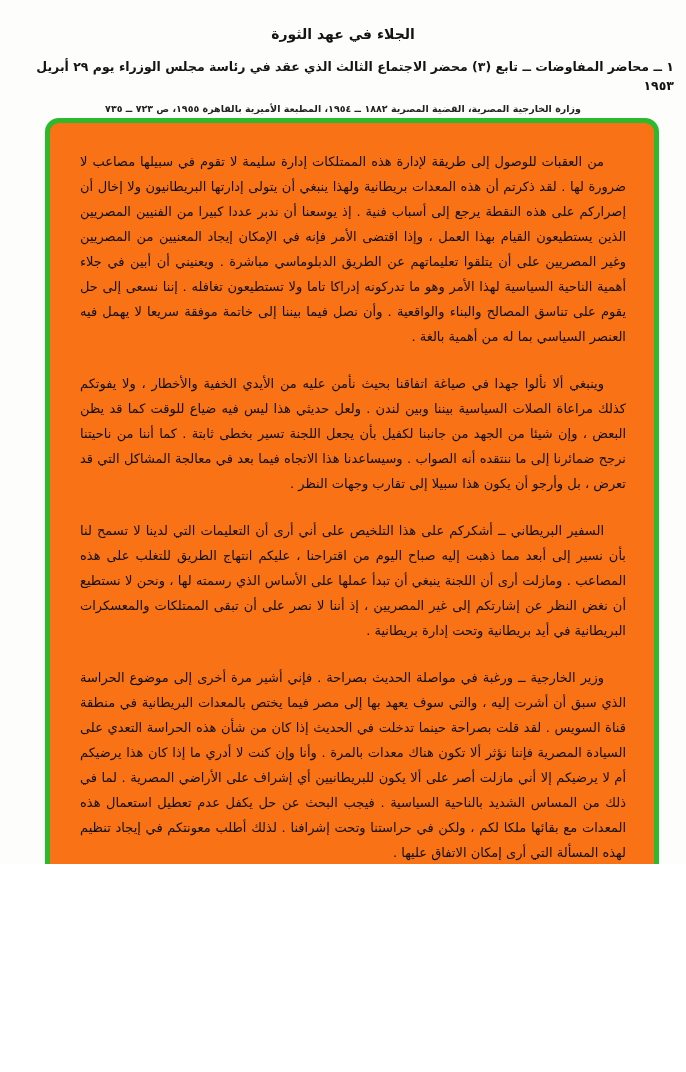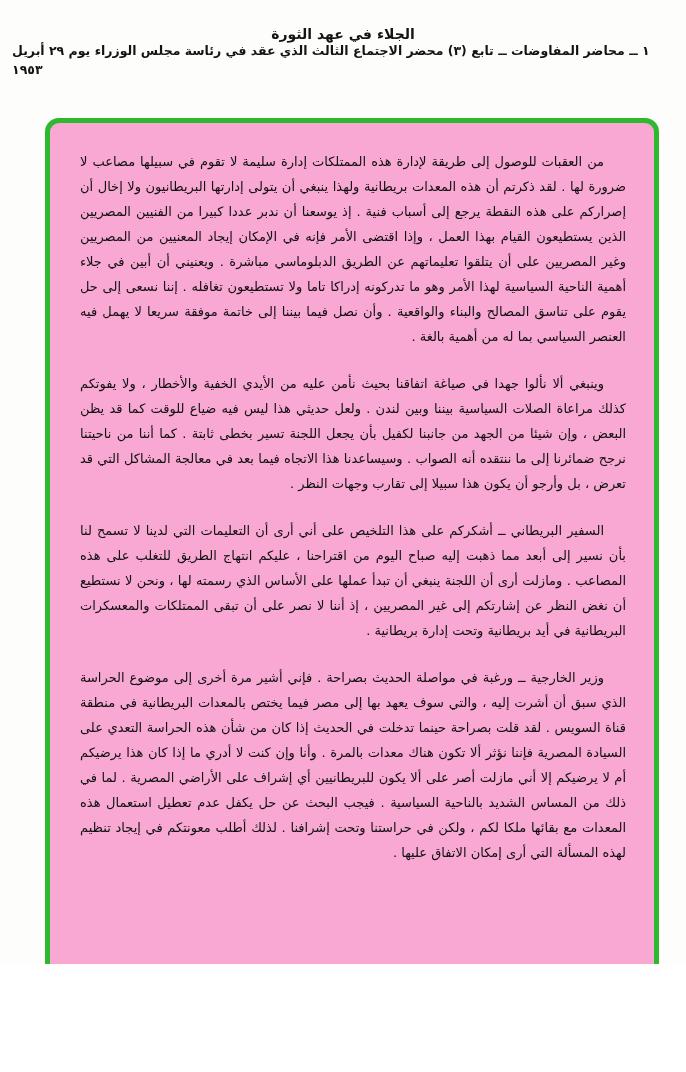--- a/index.html
+++ b/index.html
@@ -3,60 +3,61 @@
 <meta charset="utf-8">
 <style>
   html, body {
     margin: 0;
     padding: 0;
     background: #ffffff;
   }
   .doc-page {
     position: relative;
     width: 686px;
-    height: 964px;
+    height: 864px;
     margin: 0 auto;
     background: #fdfdfc;
     font-family: "DejaVu Sans", sans-serif;
     direction: rtl;
     overflow: hidden;
     color: #141414;
   }
   .doc-header {
     padding-top: 26px;
   }
   .doc-title {
     text-align: center;
     font-weight: bold;
     font-size: 14px;
     letter-spacing: 0.5px;
   }
   .doc-heading {
+    margin-top: 16px;
     padding: 0 12px;
-    text-align: left;
+    text-align: right;
     font-weight: bold;
     font-size: 12.5px;
     line-height: 1.5;
   }
   .doc-source {
     margin-top: 7px;
     text-align: center;
     font-weight: bold;
     font-size: 9.5px;
     color: #222;
   }
   .highlight-box {
     position: absolute;
     left: 45px;
     top: 118px;
     width: 604px;
     height: 896px;
     border: 5px solid #2eb82e;
     border-radius: 14px;
-    background: #f9a8d4;
+    background: #f97316;
     overflow: hidden;
     box-sizing: content-box;
   }
   .body-text {
     padding: 26px 28px 0 30px;
     font-size: 13px;
     line-height: 25px;
     text-align: justify;
     color: #101010;
   }
@@ -75,20 +76,21 @@
   }
 </style>
 </head>
 <body>
 
 <div class="doc-page">
 
   <header class="doc-header">
     <div class="doc-title">الجلاء في عهد الثورة</div>
     <div class="doc-heading">١ ــ محاضر المفاوضات ــ تابع (٣) محضر الاجتماع الثالث الذي عقد في رئاسة مجلس الوزراء يوم ٢٩ أبريل ١٩٥٣</div>
+    <div class="doc-source">وزارة الخارجية المصرية، القضية المصرية ١٨٨٢ ــ ١٩٥٤، المطبعة الأميرية بالقاهرة ١٩٥٥، ص ٧٢٣ ــ ٧٣٥</div>
   </header>
 
   <div class="highlight-box">
     <div class="body-text">
       <p>من العقبات للوصول إلى طريقة لإدارة هذه الممتلكات إدارة سليمة لا تقوم في سبيلها مصاعب لا ضرورة لها . لقد ذكرتم أن هذه المعدات بريطانية ولهذا ينبغي أن يتولى إدارتها البريطانيون ولا إخال أن إصراركم على هذه النقطة يرجع إلى أسباب فنية . إذ يوسعنا أن ندبر عددا كبيرا من الفنيين المصريين الذين يستطيعون القيام بهذا العمل ، وإذا اقتضى الأمر فإنه في الإمكان إيجاد المعنيين من المصريين وغير المصريين على أن يتلقوا تعليماتهم عن الطريق الدبلوماسي مباشرة . ويعنيني أن أبين في جلاء أهمية الناحية السياسية لهذا الأمر وهو ما تدركونه إدراكا تاما ولا تستطيعون تغافله . إننا نسعى إلى حل يقوم على تناسق المصالح والبناء والواقعية . وأن نصل فيما بيننا إلى خاتمة موفقة سريعا لا يهمل فيه العنصر السياسي بما له من أهمية بالغة .</p>
       <p>وينبغي ألا نألوا جهدا في صياغة اتفاقنا بحيث نأمن عليه من الأيدي الخفية والأخطار ، ولا يفوتكم كذلك مراعاة الصلات السياسية بيننا وبين لندن . ولعل حديثي هذا ليس فيه ضياع للوقت كما قد يظن البعض ، وإن شيئا من الجهد من جانبنا لكفيل بأن يجعل اللجنة تسير بخطى ثابتة . كما أننا من ناحيتنا نرجح ضمائرنا إلى ما ننتقده أنه الصواب . وسيساعدنا هذا الاتجاه فيما بعد في معالجة المشاكل التي قد تعرض ، بل وأرجو أن يكون هذا سبيلا إلى تقارب وجهات النظر .</p>
       <p>السفير البريطاني ــ أشكركم على هذا التلخيص على أني أرى أن التعليمات التي لدينا لا تسمح لنا بأن نسير إلى أبعد مما ذهبت إليه صباح اليوم من اقتراحنا ، عليكم انتهاج الطريق للتغلب على هذه المصاعب . ومازلت أرى أن اللجنة ينبغي أن تبدأ عملها على الأساس الذي رسمته لها ، ونحن لا نستطيع أن نغض النظر عن إشارتكم إلى غير المصريين ، إذ أننا لا نصر على أن تبقى الممتلكات والمعسكرات البريطانية في أيد بريطانية وتحت إدارة بريطانية .</p>
       <p>وزير الخارجية ــ ورغبة في مواصلة الحديث بصراحة . فإني أشير مرة أخرى إلى موضوع الحراسة الذي سبق أن أشرت إليه ، والتي سوف يعهد بها إلى مصر فيما يختص بالمعدات البريطانية في منطقة قناة السويس . لقد قلت بصراحة حينما تدخلت في الحديث إذا كان من شأن هذه الحراسة التعدي على السيادة المصرية فإننا نؤثر ألا تكون هناك معدات بالمرة . وأنا وإن كنت لا أدري ما إذا كان هذا يرضيكم أم لا يرضيكم إلا أني مازلت أصر على ألا يكون للبريطانيين أي إشراف على الأراضي المصرية . لما في ذلك من المساس الشديد بالناحية السياسية . فيجب البحث عن حل يكفل عدم تعطيل استعمال هذه المعدات مع بقائها ملكا لكم ، ولكن في حراستنا وتحت إشرافنا . لذلك أطلب معونتكم في إيجاد تنظيم لهذه المسألة التي أرى إمكان الاتفاق عليها .</p>
     </div>
   </div>

